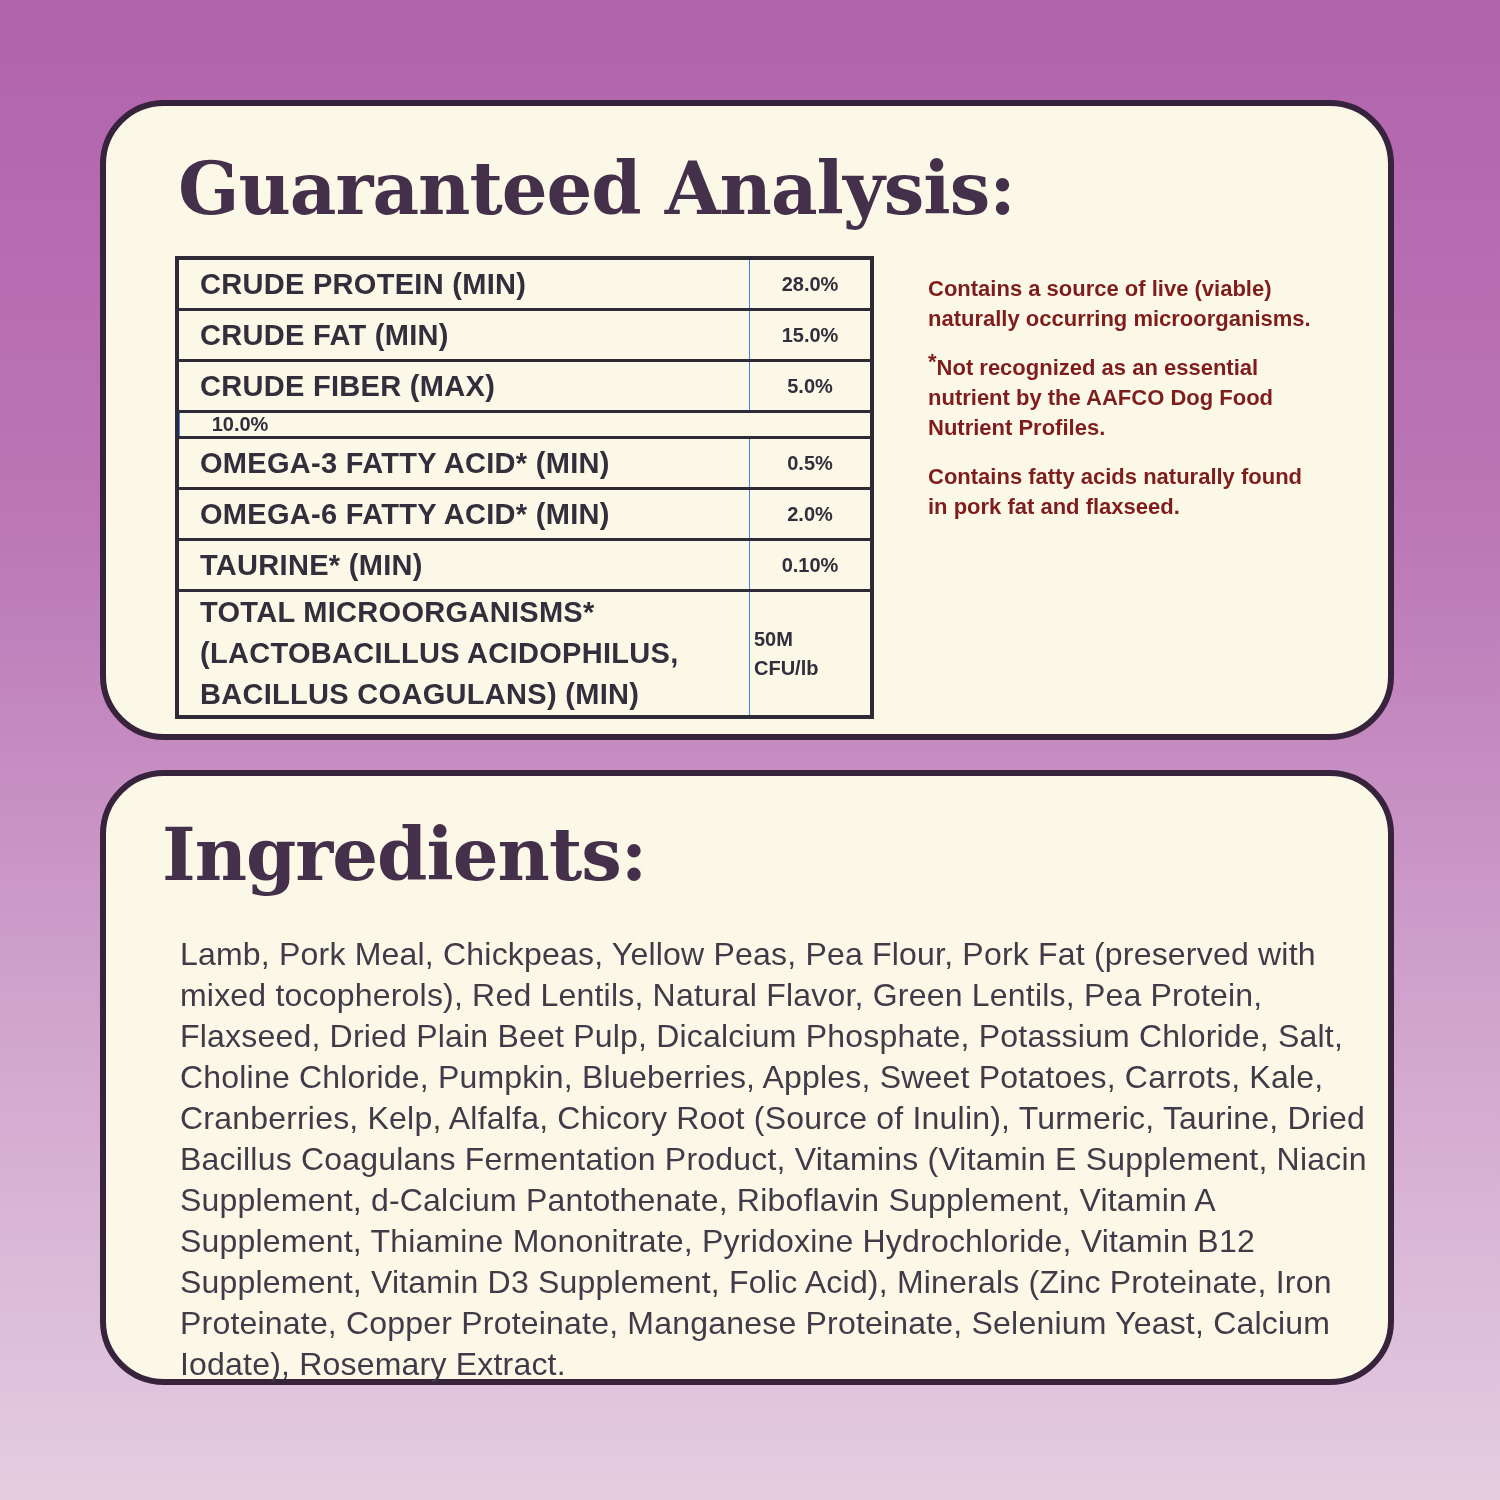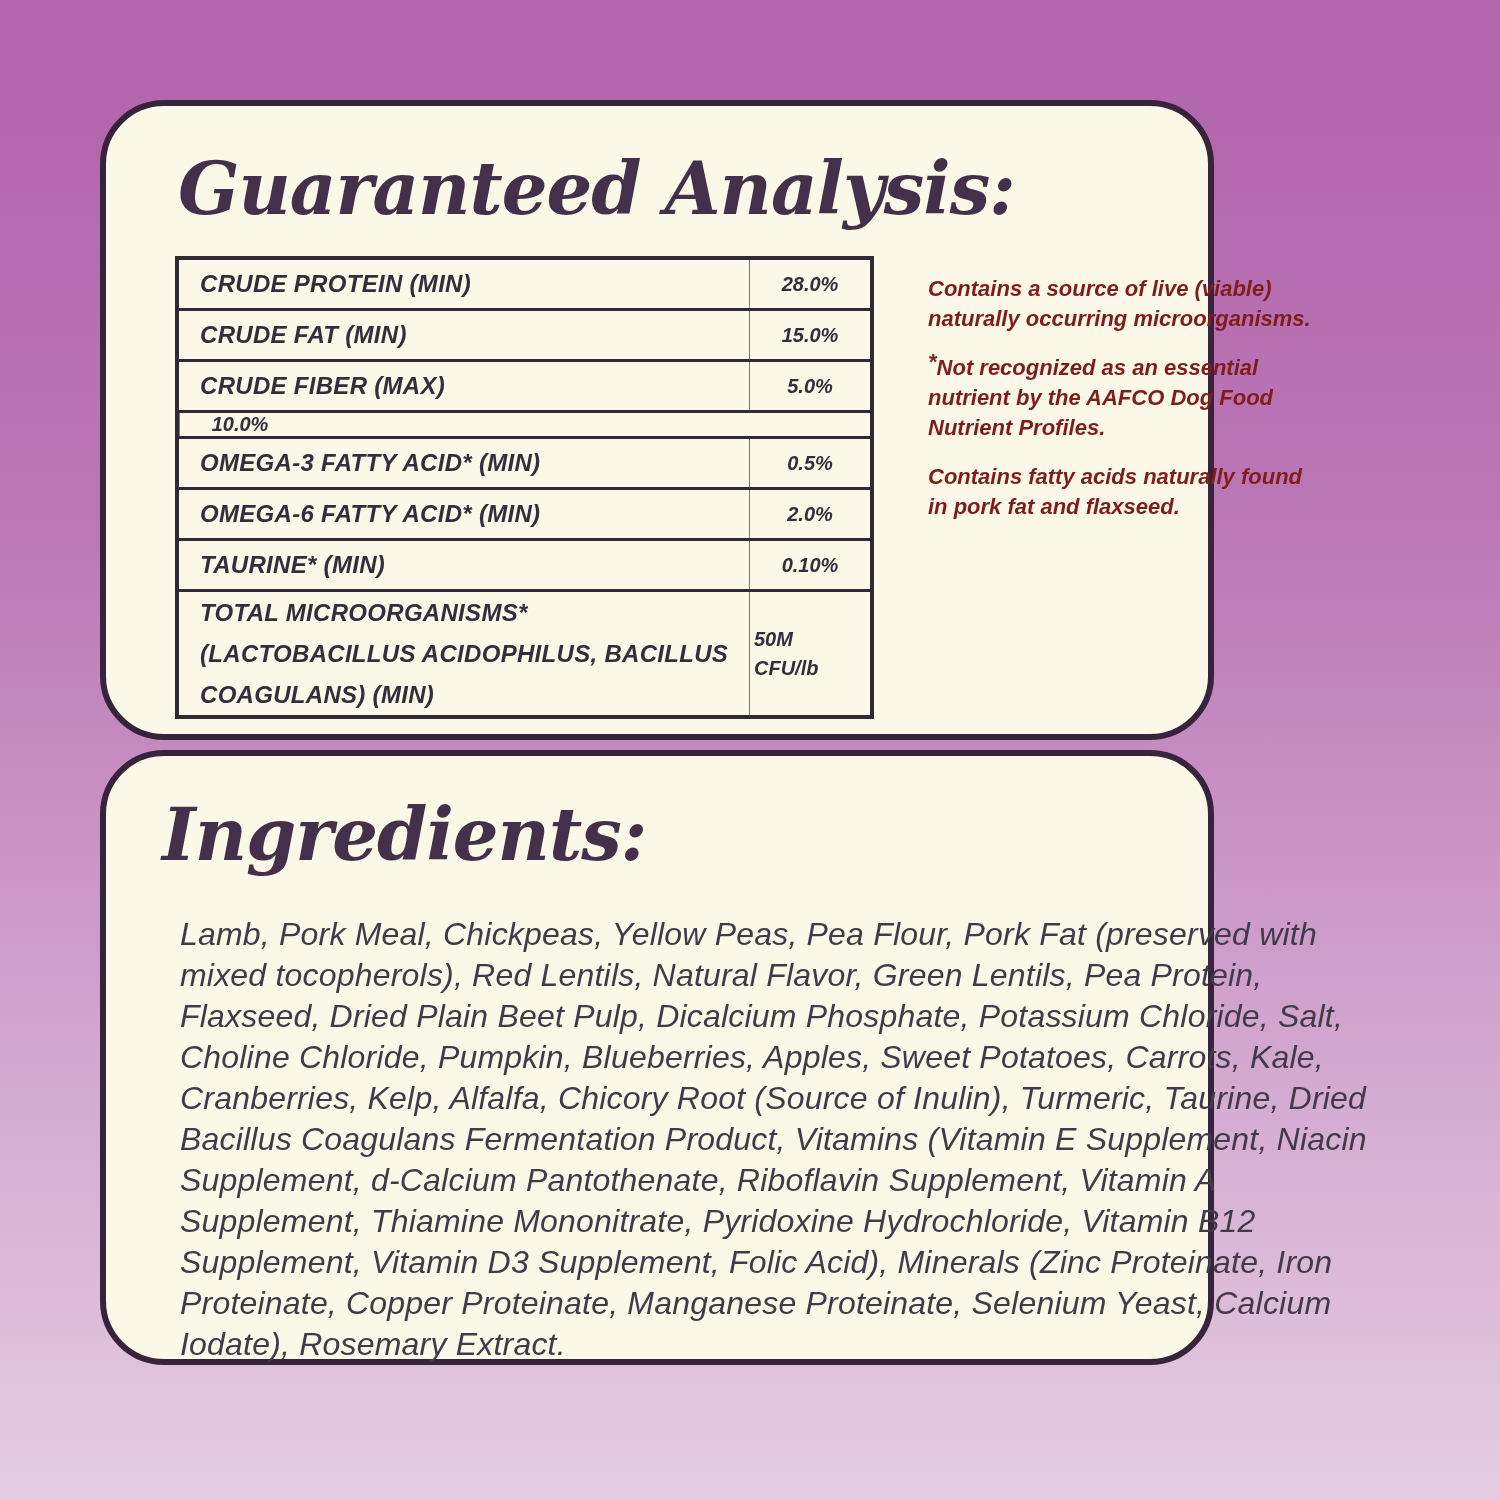--- a/index.html
+++ b/index.html
@@ -4,29 +4,28 @@
 <style>
   html,body{margin:0;padding:0;background:#9a4f96;}
   .canvas{
     position:relative;
     width:1500px;height:1500px;
     overflow:hidden;
     background:linear-gradient(180deg,#b163ac 0%,#bb77b6 35%,#d2a7cf 70%,#e4cde1 100%);
     font-family:"Liberation Sans",sans-serif;
   }
   .card{
-    position:absolute;left:100px;width:1114px;
+    position:absolute;left:100px;width:1294px;
     background:#fcf8e8;
     border:6px solid #37233c;
     border-radius:64px;
     box-sizing:border-box;
-    font-style:italic;
   }
   .card--ga{top:100px;height:640px;}
-  .card--ing{top:750px;height:615px;}
+  .card--ing{top:770px;height:615px;}
 
   .heading{
     position:absolute;
     font-family:"DejaVu Serif",serif;
     font-weight:700;
     font-size:72px;
     letter-spacing:-1px;
     color:#44304a;
     white-space:nowrap;
     margin:0;
@@ -40,21 +39,21 @@
     border:4px solid #2e2a36;
     box-sizing:border-box;
   }
   .ga-row{display:flex;border-top:3px solid #2e2a36;}
   .ga-row:first-child{border-top:none;}
   .ga-cell-label{
     flex:1;
     display:flex;align-items:center;
     min-height:48px;
     padding:0 0 0 21px;
-    font-size:24px;font-weight:700;color:#322e3b;
+    font-size:29px;font-weight:700;color:#322e3b;
     letter-spacing:0.3px;
     box-sizing:border-box;
   }
   .ga-cell-value{
     width:121px;
     display:flex;align-items:center;justify-content:center;
     font-size:20px;font-weight:700;color:#322e3b;
     border-left:1px solid #3b82f6;
     box-sizing:border-box;
     text-align:center;

